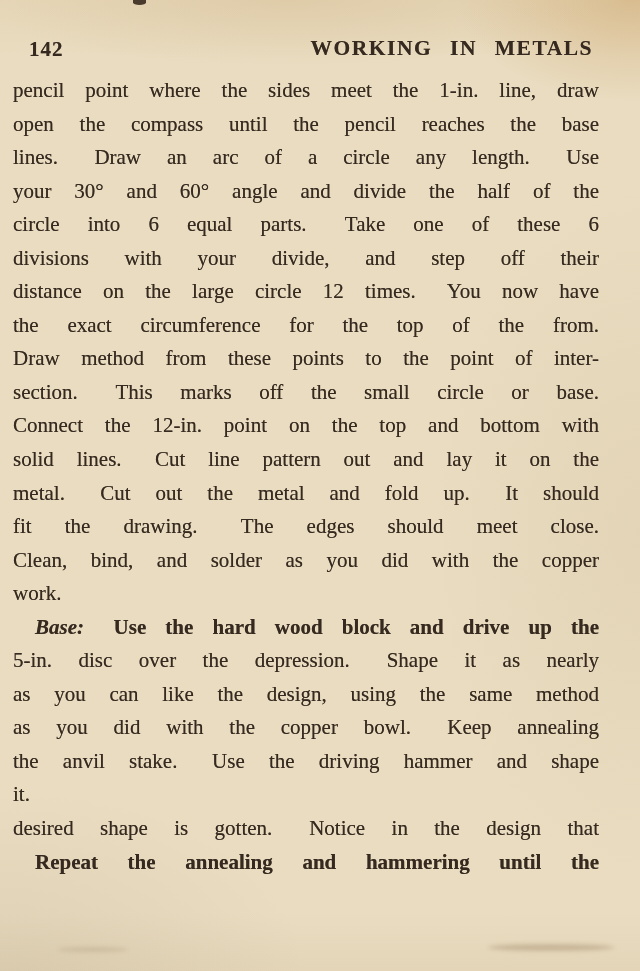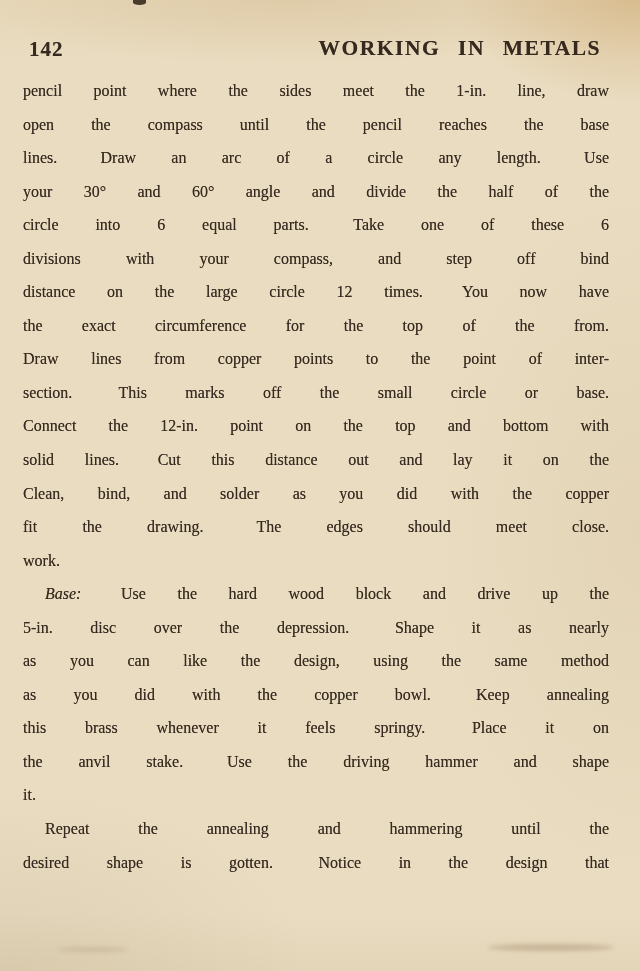--- a/index.html
+++ b/index.html
@@ -11,40 +11,40 @@
     background-color:var(--paper,#e9dcc0);
     background-image:
       radial-gradient(ellipse 260px 150px at 99% 0%, rgba(186,128,52,0.30), rgba(186,128,52,0) 68%),
       radial-gradient(ellipse 420px 90px at 45% 0%, rgba(170,125,60,0.12), rgba(170,125,60,0) 75%),
       radial-gradient(ellipse 300px 500px at 100% 55%, rgba(150,110,60,0.07), rgba(150,110,60,0) 70%),
       radial-gradient(ellipse 420px 260px at 2% 100%, rgba(110,90,60,0.09), rgba(110,90,60,0) 70%),
       linear-gradient(180deg, rgba(203,165,110,0.10), rgba(0,0,0,0) 6%, rgba(0,0,0,0) 94%, rgba(160,130,90,0.08));
     font-family:"Liberation Serif","DejaVu Serif",serif;
     color:var(--ink,#362a20);
   }
-  .header{position:absolute;top:36px;left:27px;right:27px;height:26px;}
+  .header{position:absolute;top:36px;left:27px;right:35px;height:26px;}
   .page-number{
     position:absolute;left:2px;top:1px;
     font-size:21px;font-weight:bold;letter-spacing:1px;
     text-shadow:0 0 0.6px rgba(54,42,30,0.6);
   }
   .running-title{
     position:absolute;left:0;right:0;top:0;text-align:right;
     transform:translateX(-12px);
     font-size:21.5px;font-weight:bold;letter-spacing:1.5px;word-spacing:11px;
     text-shadow:0 0 0.6px rgba(54,42,30,0.6);
   }
   .body-text{
-    position:absolute;top:74px;left:23px;width:586px;
-    font-size:16px;line-height:33.55px;
+    position:absolute;top:74px;left:13px;width:586px;
+    font-size:21px;line-height:33.55px;
     text-shadow:0 0 0.6px rgba(54,42,30,0.62);
   }
   .line{text-align:justify;text-align-last:justify;}
   .line.no-just{text-align-last:left;}
-  .line.indent{text-indent:22px;}
+  .line.indent{text-indent:22px;font-weight:bold;}
   .line em{font-style:italic;}
   .speck{
     position:absolute;left:133px;top:0;width:13px;height:5px;
     background:rgba(45,33,22,0.85);
     border-radius:0 0 100% 100%;
     filter:blur(0.5px);
   }
   .ghost-a{
     position:absolute;left:488px;top:944px;width:126px;height:7px;
     background:rgba(120,85,55,0.26);filter:blur(2px);border-radius:50%;
@@ -64,36 +64,36 @@
     <span class="page-number">142</span>
     <span class="running-title">WORKING IN METALS</span>
   </div>
 
   <div class="body-text">
       <div class="line">pencil point where the sides meet the 1-in. line, draw</div>
       <div class="line">open the compass until the pencil reaches the base</div>
       <div class="line">lines.  Draw an arc of a circle any length.  Use</div>
       <div class="line">your 30° and 60° angle and divide the half of the</div>
       <div class="line">circle into 6 equal parts.  Take one of these 6</div>
-      <div class="line">divisions with your compass, and step off bind</div>
+      <div class="line">divisions with your divide, and step off their</div>
       <div class="line">distance on the large circle 12 times.  You now have</div>
       <div class="line">the exact circumference for the top of the from.</div>
-      <div class="line">Draw lines from copper points to the point of inter-</div>
+      <div class="line">Draw method from these points to the point of inter-</div>
       <div class="line">section.  This marks off the small circle or base.</div>
       <div class="line">Connect the 12-in. point on the top and bottom with</div>
-      <div class="line">solid lines.  Cut this distance out and lay it on the</div>
+      <div class="line">solid lines.  Cut line pattern out and lay it on the</div>
+      <div class="line">metal.  Cut out the metal and fold up.  It should</div>
+      <div class="line">fit the drawing.  The edges should meet close.</div>
       <div class="line">Clean, bind, and solder as you did with the copper</div>
-      <div class="line">fit the drawing.  The edges should meet close.</div>
       <div class="line no-just">work.</div>
       <div class="line indent"><em>Base:</em>  Use the hard wood block and drive up the</div>
       <div class="line">5-in. disc over the depression.  Shape it as nearly</div>
       <div class="line">as you can like the design, using the same method</div>
       <div class="line">as you did with the copper bowl.  Keep annealing</div>
-      <div class="line">this brass whenever it feels springy.  Place it on</div>
       <div class="line">the anvil stake.  Use the driving hammer and shape</div>
       <div class="line no-just">it.</div>
+      <div class="line">desired shape is gotten.  Notice in the design that</div>
       <div class="line indent">Repeat the annealing and hammering until the</div>
-      <div class="line">desired shape is gotten.  Notice in the design that</div>
     </div>
 
   <div class="ghost-a"></div>
   <div class="ghost-b"></div>
 </div>
 
 </body></html>

